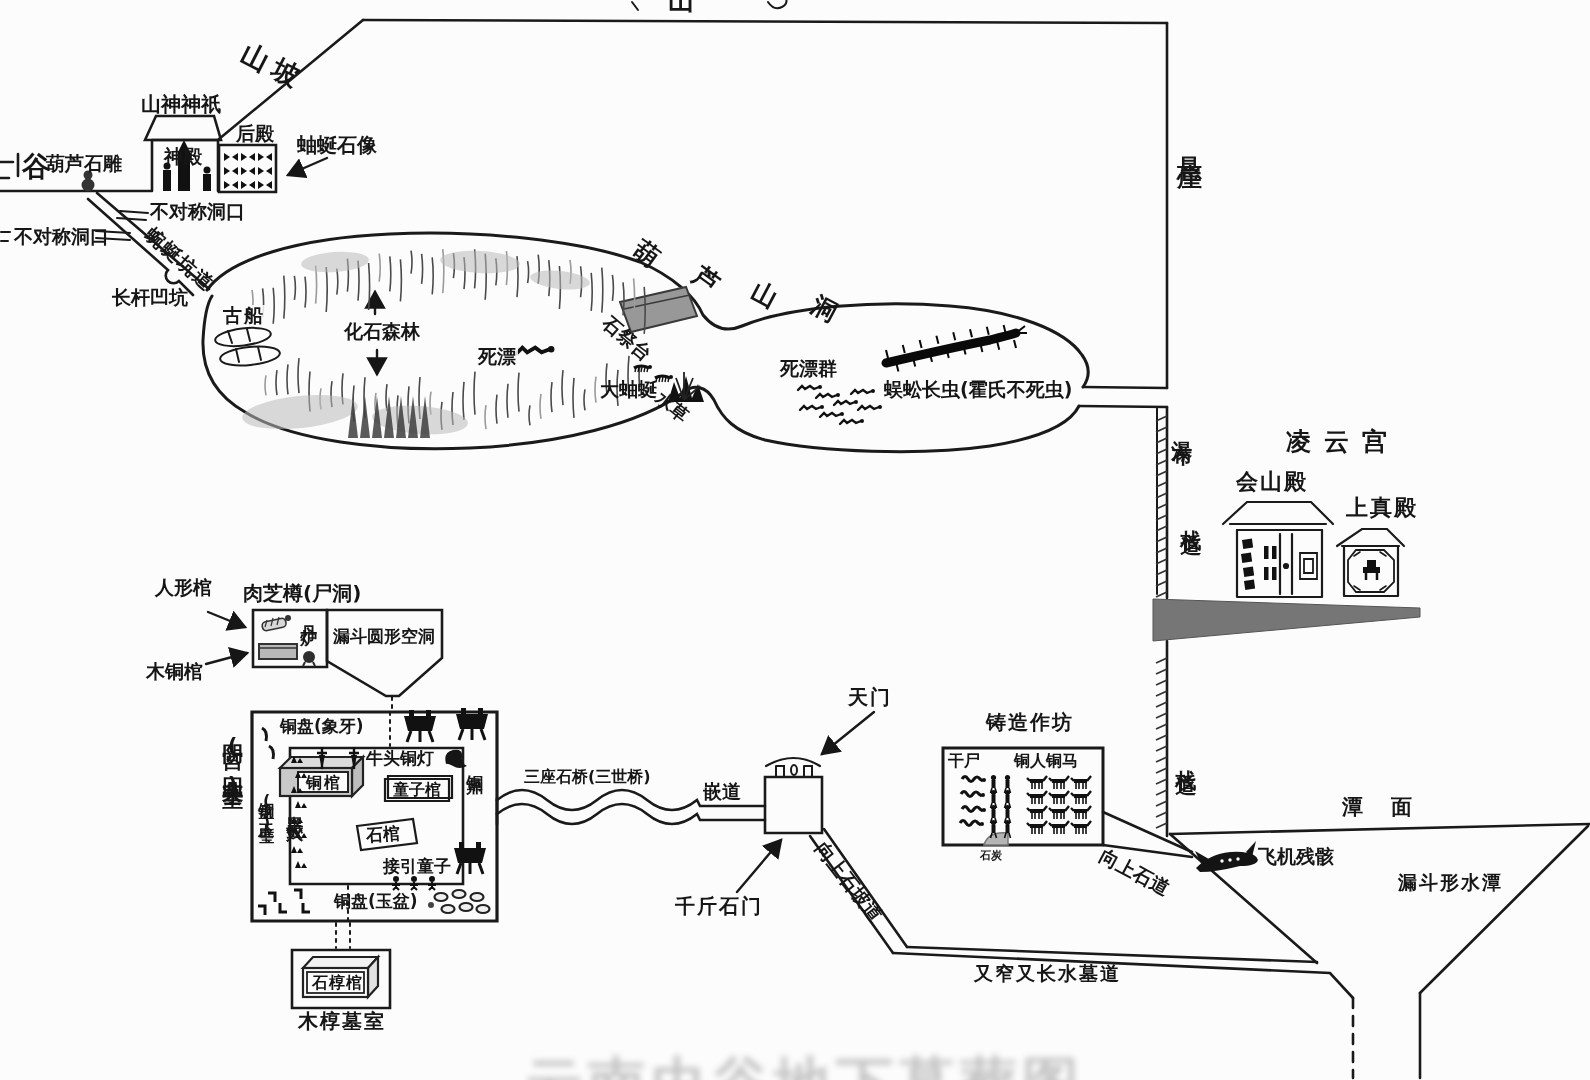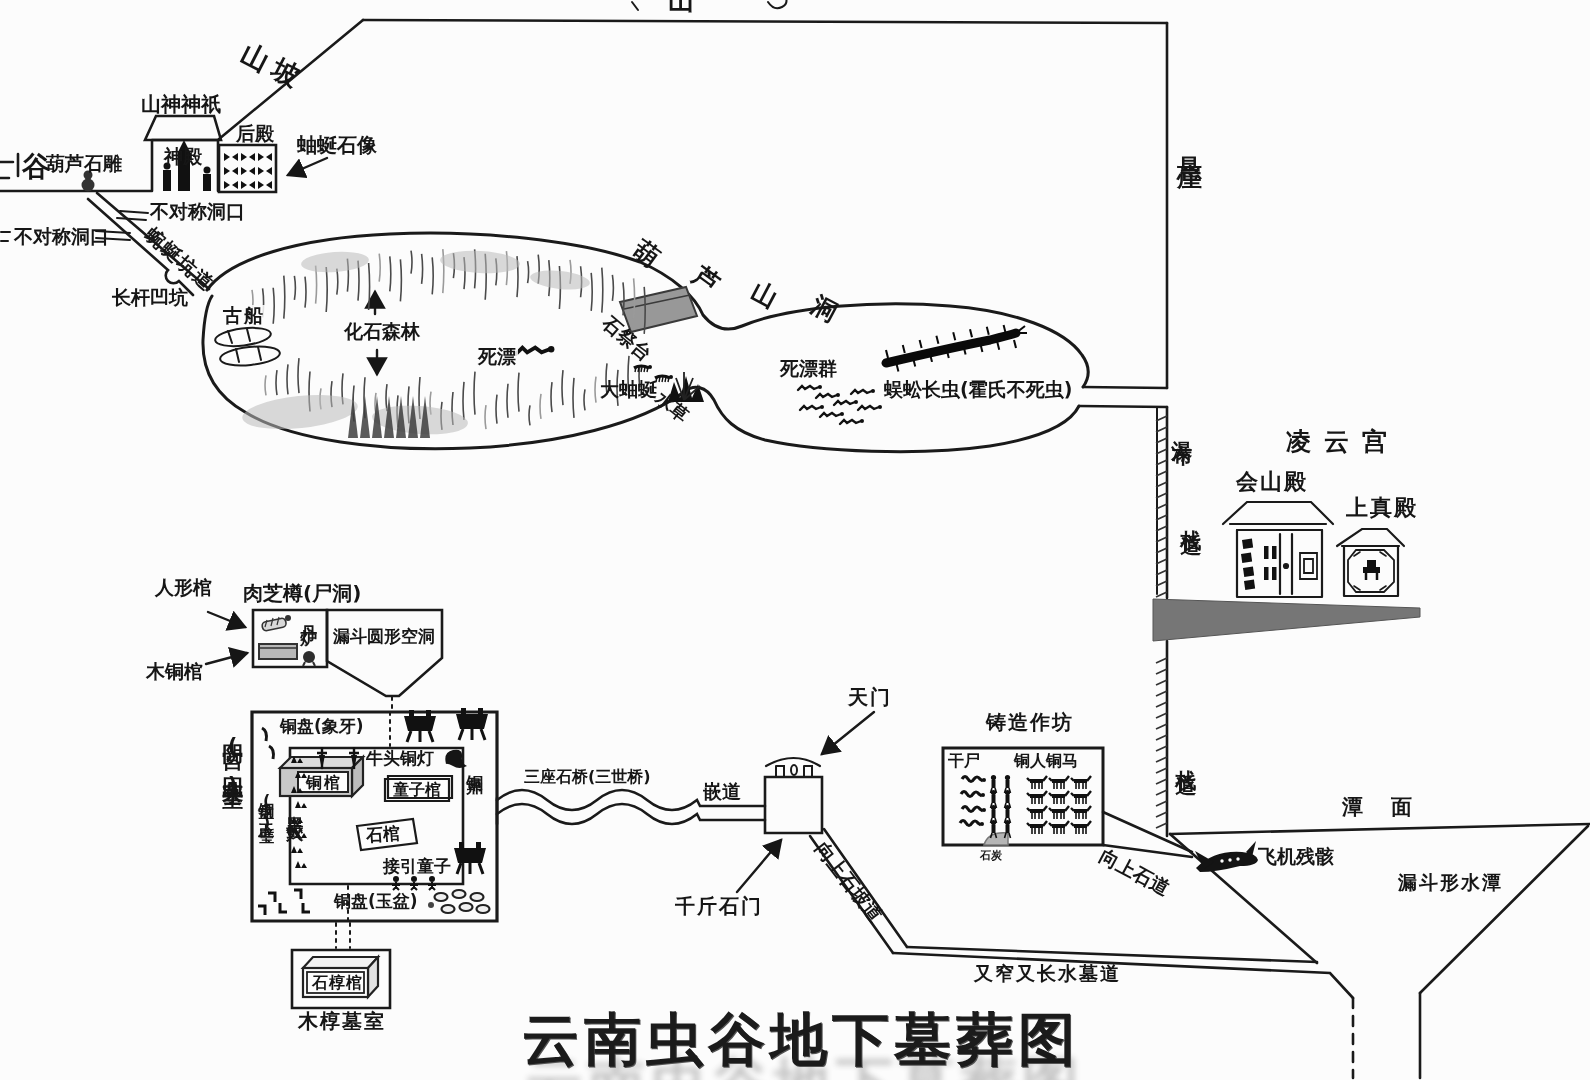--- a/index.html
+++ b/index.html
@@ -590,15 +590,14 @@
 <div class="lbl" style="left:1106px;top:845px;font-size:19px;transform:rotate(28deg);transform-origin:left top;">向上石道</div>
 <div class="lbl" style="left:1258px;top:838px;font-size:19px;margin-top:8px;">飞机残骸</div>
 <div class="lbl" style="left:1342px;top:796px;font-size:21px;letter-spacing:28px;">潭面</div>
 <div class="lbl" style="left:1398px;top:872px;font-size:19px;letter-spacing:2px;">漏斗形水潭</div>
 <div class="lbl" style="left:974px;top:963px;font-size:19px;letter-spacing:2px;">又窄又长水墓道</div>
 
 <div class="lbl" style="left:312px;top:974px;font-size:16px;letter-spacing:1px;">石椁棺</div>
 <div class="lbl" style="left:298px;top:1011px;font-size:20px;letter-spacing:2px;">木椁墓室</div>
 
 <div class="title-ghost">云南虫谷地下墓葬图</div>
-<div class="title">云南虫谷地下墓葬图</div>
 
 </div>
 
 </body></html>

